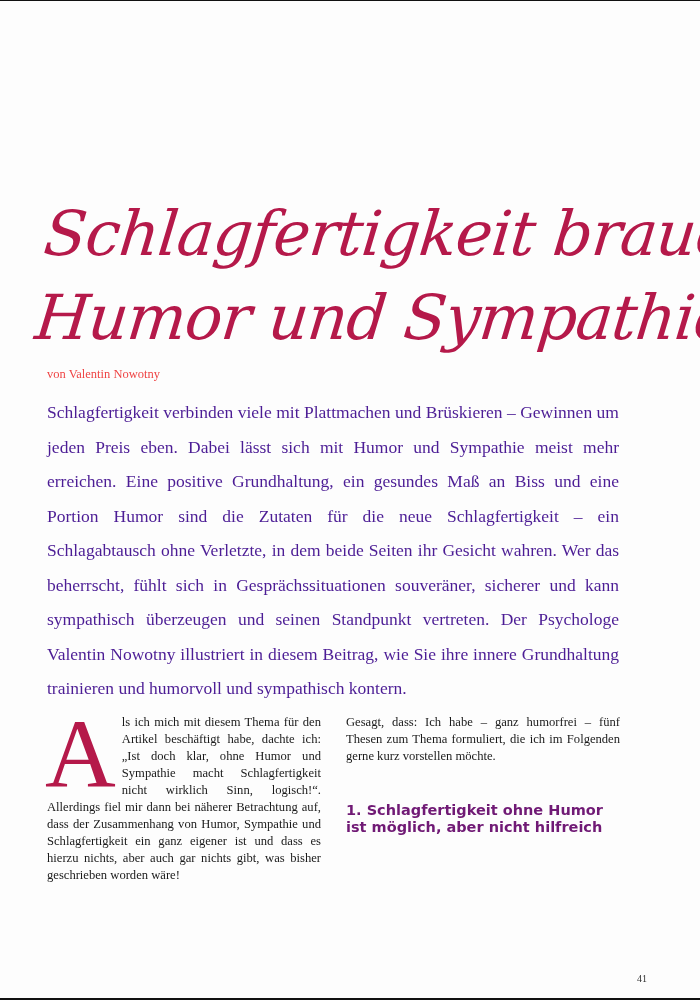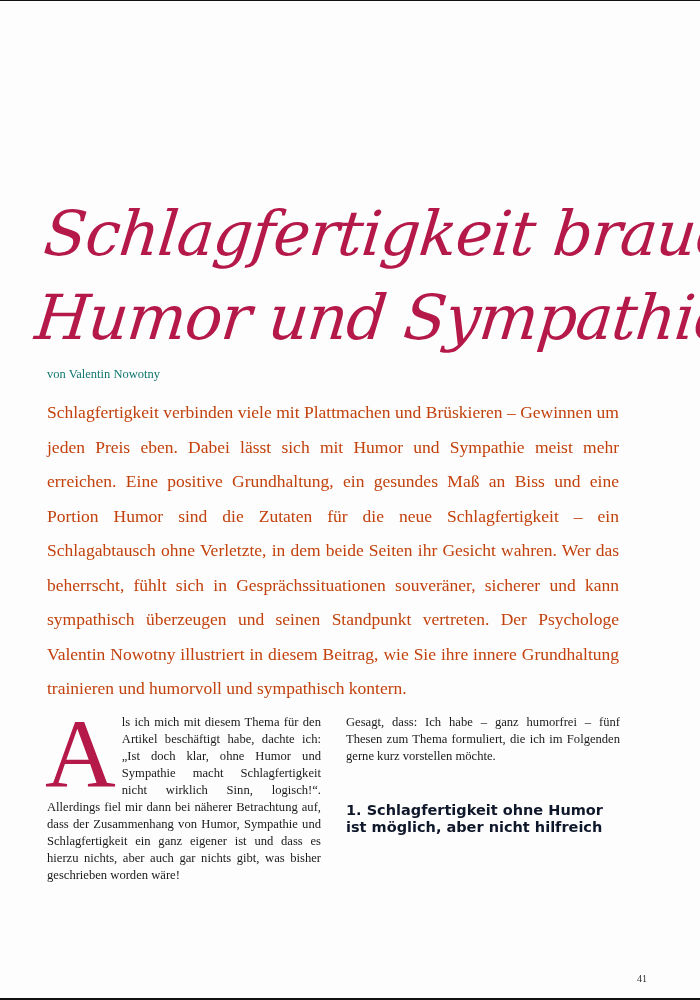--- a/index.html
+++ b/index.html
@@ -9,34 +9,34 @@
     }
     .topbar { position: absolute; left: 0; top: 0; width: 700px; height: 1px; background: #111; }
     .bottombar { position: absolute; left: 0; bottom: 0; width: 700px; height: 2px; background: #111; }
     .title {
       position: absolute; left: 40px; top: 150px; width: 640px;
       color: #b5194a; font-family: "DejaVu Serif", serif; font-style: italic;
       font-size: 62px; line-height: 84px; letter-spacing: -1px; font-weight: normal;
       transform: skewX(-6deg);
     }
     .title .line { display: block; white-space: nowrap; }
-    .byline { position: absolute; left: 47px; top: 367px; font-size: 12.5px; color: #0f766e; }
+    .byline { position: absolute; left: 47px; top: 367px; font-size: 12.5px; color: #ef4444; }
     .lead {
       position: absolute; left: 47px; top: 395px; width: 572px;
-      font-size: 17.5px; line-height: 34.5px; text-align: justify; color: #c2410c;
+      font-size: 17.5px; line-height: 34.5px; text-align: justify; color: #4c1d95;
     }
     .col { position: absolute; font-size: 12.6px; line-height: 17px; text-align: justify; color: #1a1a1a; }
     .col-left { left: 47px; top: 714px; width: 274px; }
     .col-right { left: 346px; top: 714px; width: 274px; }
     .dropcap {
       float: left; color: #b5194a; font-size: 98px; line-height: 74px; height: 78px;
       margin: 2px 6px 0 -2px; font-family: "Liberation Serif", serif;
     }
     .heading {
-      color: #0f172a; font-family: "DejaVu Sans", sans-serif; font-weight: bold;
+      color: #701a75; font-family: "DejaVu Sans", sans-serif; font-weight: bold;
       font-size: 14.5px; line-height: 17px; margin: 37px 0 1px 0; text-align: left;
     }
     .pagenum { position: absolute; left: 637px; top: 938px; font-size: 10px; color: #333; margin-top: 35px; }
   </style>
 </head>
 <body>
 
 <div class="topbar"></div>
 
 <h1 class="title">

